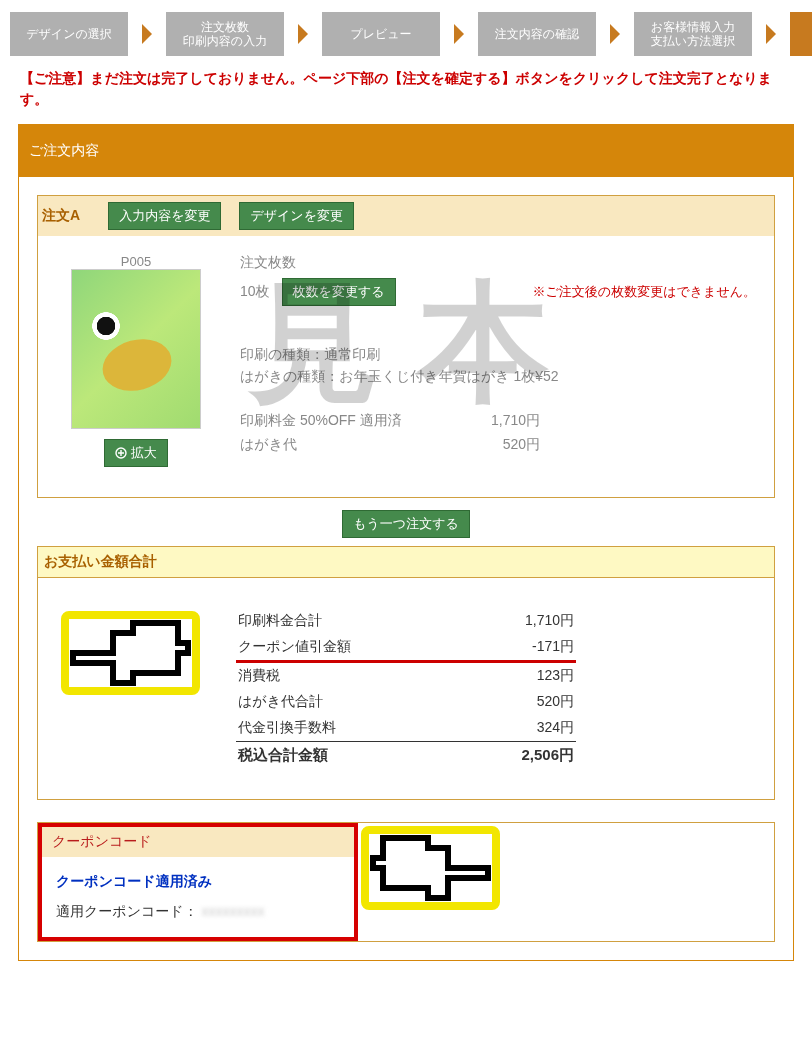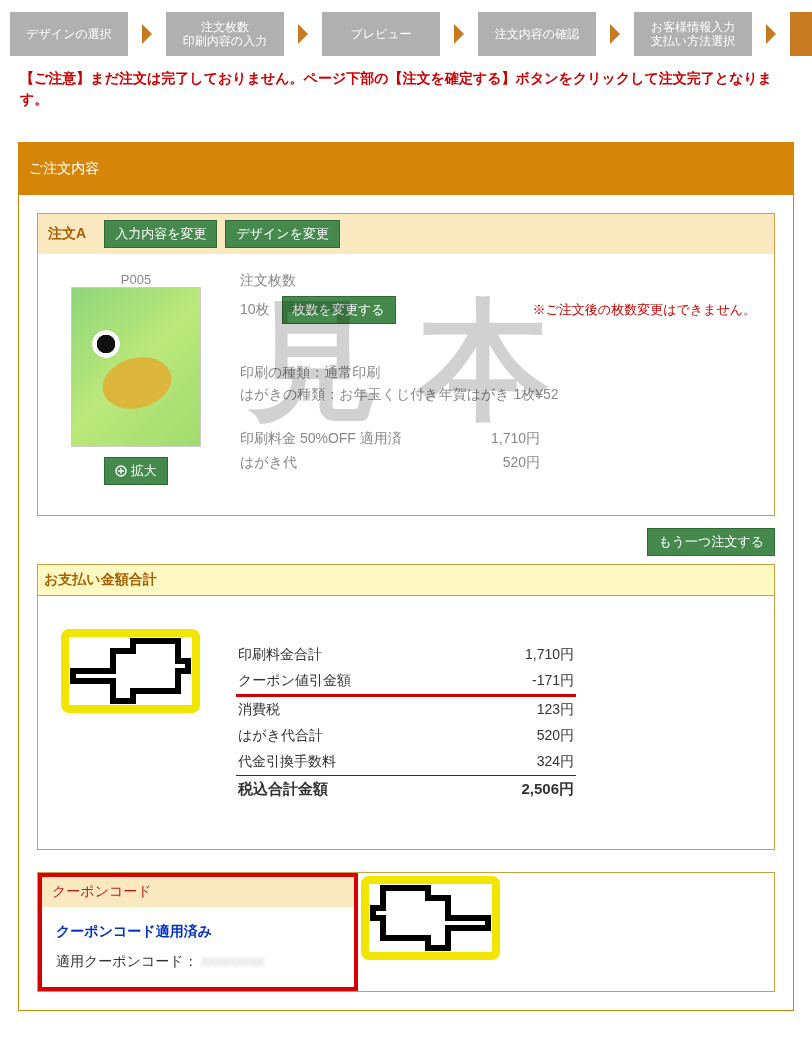--- a/index.html
+++ b/index.html
@@ -3,49 +3,49 @@
 <meta charset="utf-8">
 <style>
   *{box-sizing:border-box;margin:0;padding:0}
   body{font-family:"Hiragino Kaku Gothic Pro","Meiryo",sans-serif;background:#fff;color:#333;font-size:14px;width:812px;position:relative}
   
   .crumbs{display:flex;align-items:center;padding:12px 10px;gap:16px}
   .crumb{background:#b0b0b0;color:#fff;font-size:12px;text-align:center;padding:6px 4px;min-width:118px;line-height:1.2;display:flex;flex-direction:column;justify-content:center;height:44px}
   .crumb.active{background:#c77a1f}
   .arrow{width:0;height:0;border-top:10px solid transparent;border-bottom:10px solid transparent;border-left:10px solid #c77a1f;margin:0 -2px}
   
-  .warn{color:#c00;font-size:14px;font-weight:bold;padding:0 20px 32px 20px;line-height:1.5}
+  .warn{color:#c00;font-size:14px;font-weight:bold;padding:0 20px 14px 20px;line-height:1.5}
   
   .frame{margin:0 18px;border:1px solid #d5860a}
   .frame-head{background:#d5860a;color:#fff;padding:17px 10px;font-size:14px}
   .frame-body{padding:18px}
   
   .order{border:1px solid #d0a040}
-  .order-head{display:flex;align-items:center;background:#f9e8c0;padding:6px 10px;gap:8px}
+  .order-head{display:flex;align-items:center;background:#f9e8c0;padding:6px 4px;gap:18px}
   .order-title{color:#a86000;font-weight:bold;margin-right:10px;font-size:14px}
   .btn-g{background:#458a4c;color:#ffffff;border:1px solid #2f6a34;padding:4px 10px;font-size:13px;cursor:pointer}
   .btn-g svg{vertical-align:-2px}
   .order-body{padding:18px 18px 30px 18px;display:flex;gap:24px;position:relative}
   .thumb-col{width:160px;text-align:center}
   .thumb-label{color:#888;font-size:13px;}
   .thumb-img{width:130px;height:160px;background:linear-gradient(135deg,#8fd67a 0%,#bce87a 50%,#a0db70 100%);border:1px solid #ccc;margin:0 auto 10px auto;position:relative;overflow:hidden}
   .thumb-img::before{content:"";position:absolute;left:18px;top:40px;width:32px;height:32px;border-radius:50%;background:radial-gradient(circle,#111 40%,#fff 42%,#fff 60%,transparent 62%)}
   .thumb-img::after{content:"";position:absolute;left:30px;top:70px;width:70px;height:50px;background:#dcb63a;border-radius:50%;transform:rotate(-15deg)}
   .detail-col{flex:1;color:#888;font-size:14px}
   .row{margin-bottom:6px;display:flex;align-items:center;gap:12px}
   .red{color:#c00;font-size:13px;margin-left:auto}
   .wm{position:absolute;left:211px;top:20px;font-size:130px;font-weight:900;color:rgba(0,0,0,.18);letter-spacing:40px;pointer-events:none;user-select:none;white-space:nowrap;font-family:serif}
   .price-line{display:flex;max-width:300px}
   .price-line span:first-child{flex:1}
   
-  .add-row{display:flex;justify-content:flex-end;padding:12px 0 8px 0}
+  .add-row{display:flex;justify-content:center;padding:12px 0 8px 0}
   
   .sum-head{background:#fef9c3;border:1px solid #d0a040;color:#a86000;font-size:14px;padding:6px;font-weight:bold}
   .sum-body{border:1px solid #d0a040;border-top:none;padding:30px 80px;position:relative}
-  .sum-table{margin:16px auto;width:340px;font-size:14px;color:#333}
+  .sum-table{margin:0 auto;width:340px;font-size:14px;color:#333}
   .sum-table .tr{display:flex;padding:4px 2px}
   .sum-table .tr .l{flex:1}
   .sum-table .tr.hl{border-bottom:3px solid #c00}
   .sum-table .tr.sep{border-bottom:1px solid #333}
   .sum-table .tr.total{font-weight:bold;font-size:15px}
   
   .pointer{position:absolute;pointer-events:none}
   .pointer svg{width:150px;height:110px}
   
   .coupon{border:4px solid #d60000;margin-top:20px;max-width:320px}

